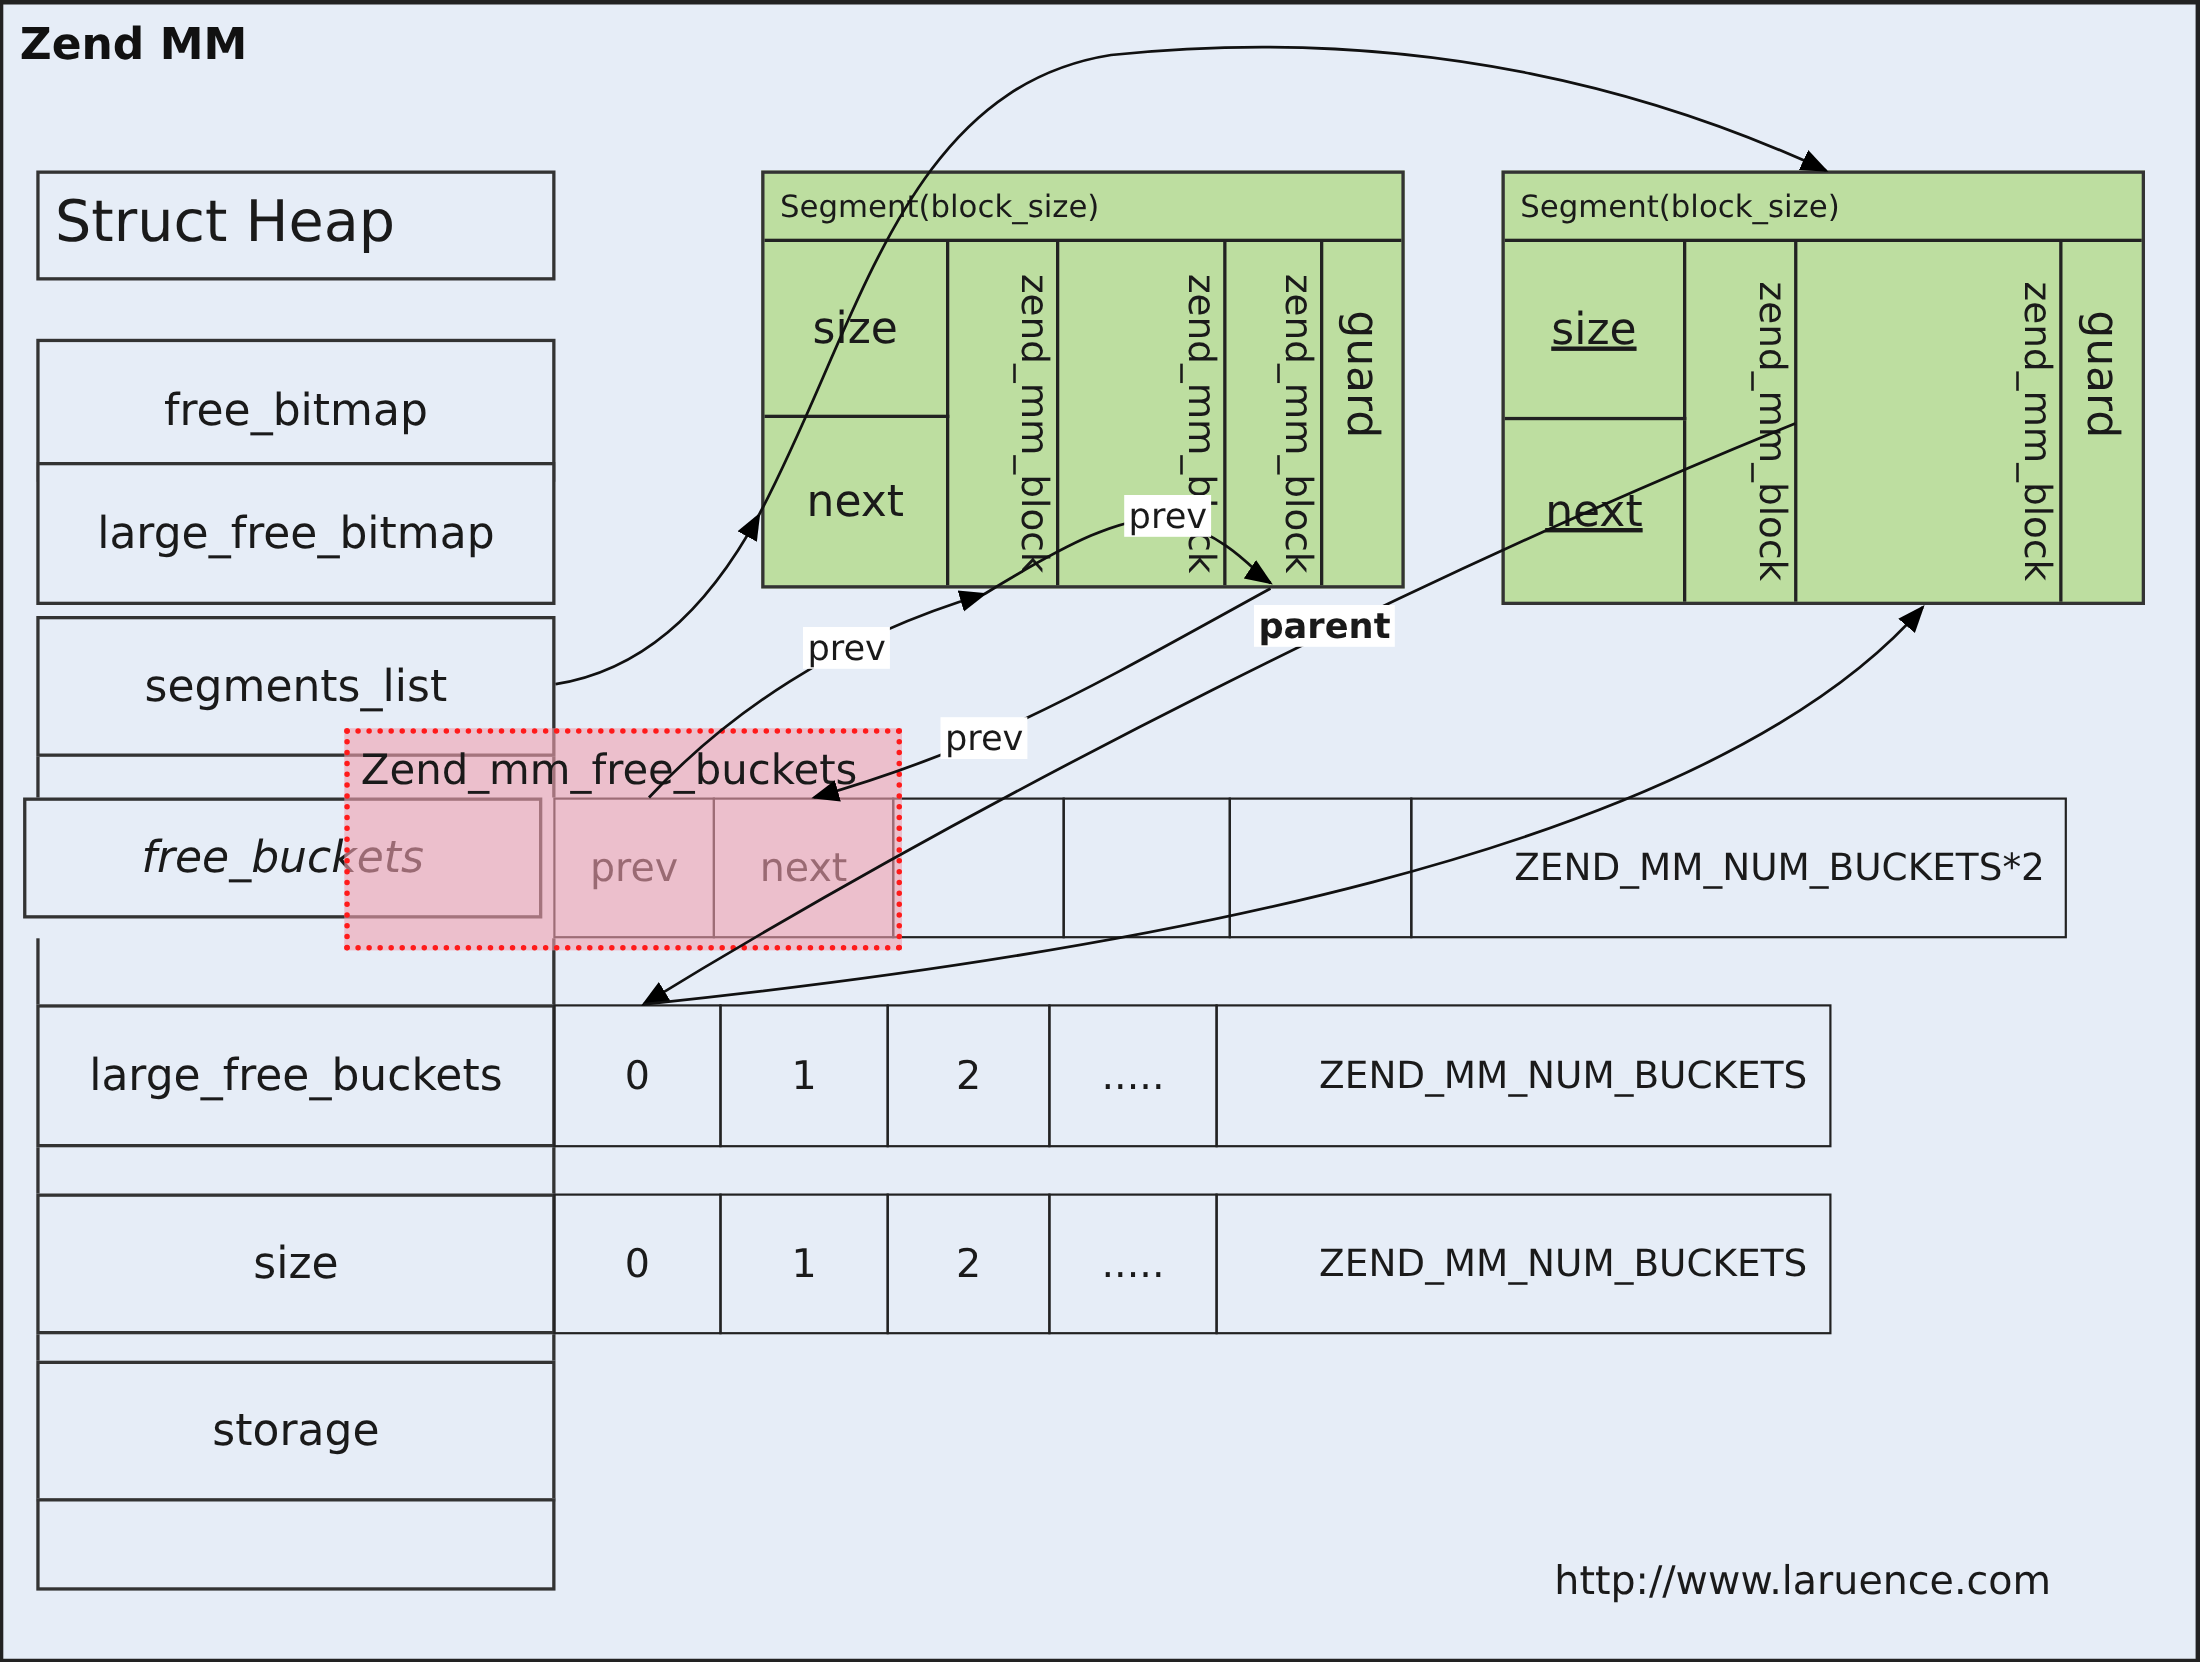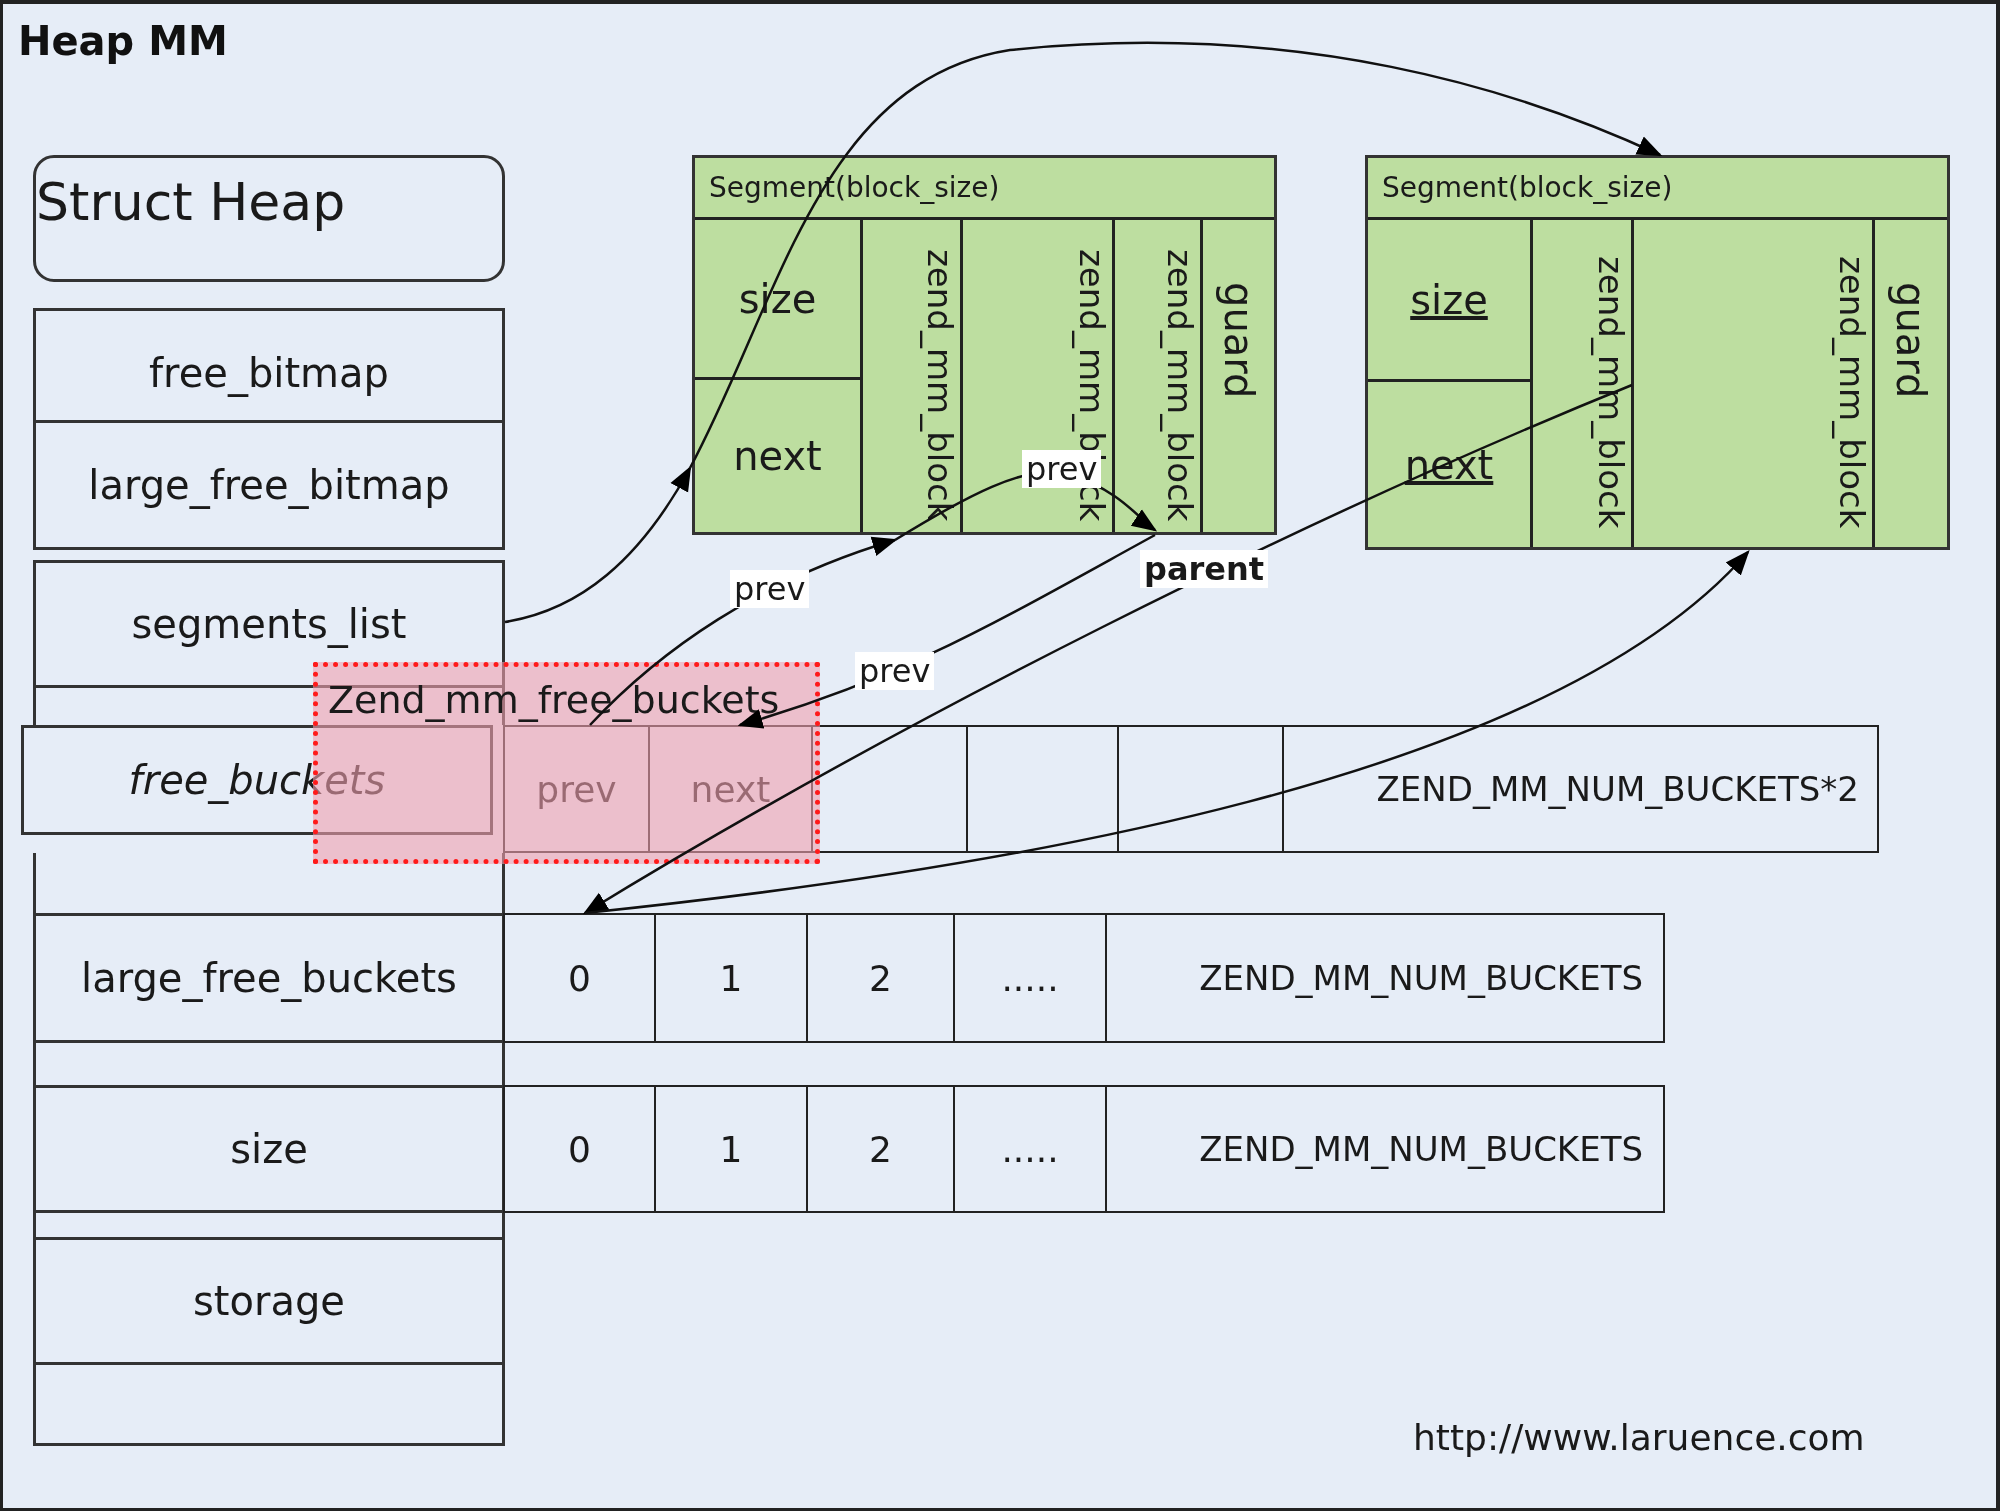--- a/index.html
+++ b/index.html
@@ -23,23 +23,23 @@
   .pink { position:absolute; left:313px; top:662px; width:507px; height:202px; box-sizing:border-box;
           border:5px dotted #ff1a1a; background:rgba(240,160,175,0.6); }
   .lbl { position:absolute; background:#fff; font-size:32px; padding:0 4px; line-height:38px; }
   .url { position:absolute; left:1413px; top:1417px; font-size:36px; }
   svg.links { position:absolute; left:0; top:0; }
 </style>
 </head>
 <body>
 
 <div class="frame"></div>
-<div class="title">Heap MM</div>
+<div class="title">Zend MM</div>
 
-<div class="box" style="left:33px;top:155px;width:472px;height:127px;justify-content:flex-start;padding-left:0;align-items:flex-start;padding-top:14px;font-size:52px;border-radius:21px;">
+<div class="box" style="left:33px;top:155px;width:472px;height:100px;justify-content:flex-start;padding-left:14px;align-items:flex-start;padding-top:14px;font-size:52px;">
   <span>Struct Heap</span>
 </div>
 <div class="box" style="left:33px;top:280px;width:472px;height:130px;margin-top:28px;">
   <span>free_bitmap</span>
   </div>
 <div class="box" style="left:33px;top:420px;width:472px;height:130px;">
   <span>large_free_bitmap</span>
   </div>
 <div class="box" style="left:33px;top:560px;width:472px;height:128px;">
   <span>segments_list</span>

